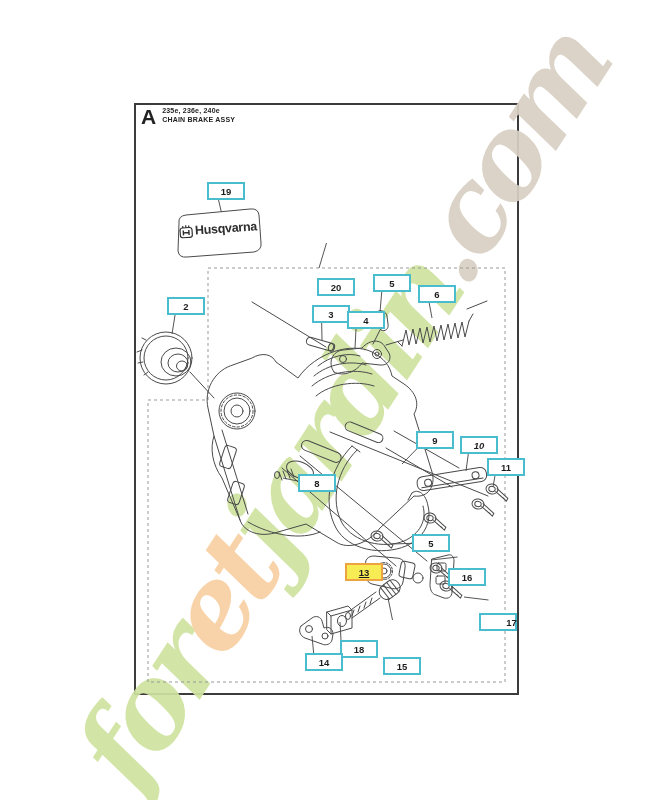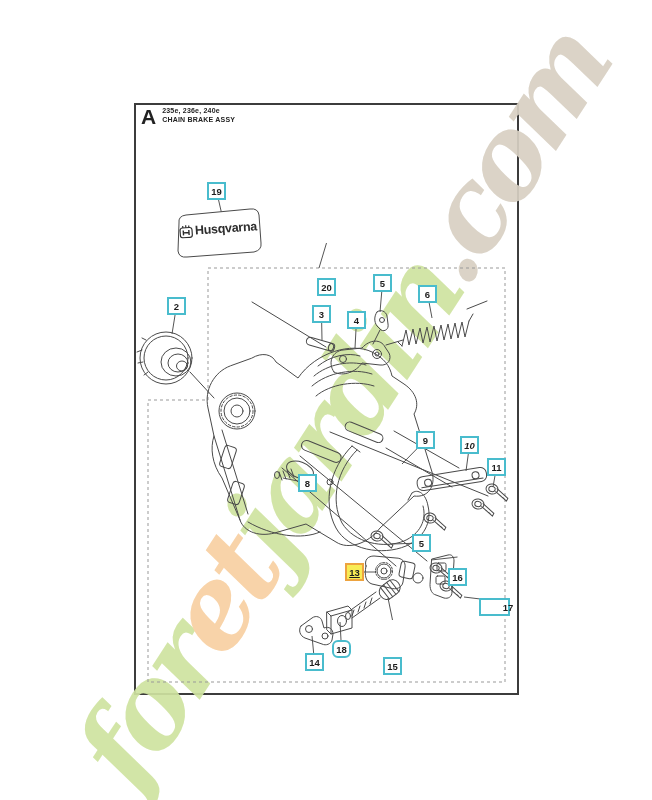--- a/index.html
+++ b/index.html
@@ -18,21 +18,21 @@
   .section-letter{font-size:21px;font-weight:bold;line-height:21px;}
   .header-lines{margin-left:6px;margin-top:1px;font-size:7px;font-weight:bold;line-height:8.5px;letter-spacing:.2px;}
   
   #art{position:absolute;left:0;top:0;z-index:2;}
   
   .badge{position:absolute;left:170px;top:206px;width:94px;height:54px;z-index:2;}
   .badge svg.badge-outline{position:absolute;left:0;top:0;}
   .badge-content{position:absolute;left:9px;top:16px;width:78px;display:flex;align-items:center;gap:2px;
      transform:rotate(-4deg);color:#2e2e2e;font-weight:bold;font-size:12.5px;letter-spacing:-.3px;}
   
-  .callout{position:absolute;width:19px;height:18px;box-sizing:border-box;z-index:4;
+  .callout{position:absolute;width:38px;height:18px;box-sizing:border-box;z-index:4;
     border:2px solid var(--callout-border,#49bccd);background:var(--callout-bg,#fff);
     color:#1d1d1d;font-size:9.5px;font-weight:bold;display:flex;align-items:center;justify-content:center;
     cursor:pointer;}
   .callout.highlighted{border-color:var(--highlight-border,#eda33f);background:var(--highlight-bg,#f8ec55);text-decoration:underline;}
 </style>
 </head>
 <body>
 
 <div class="page">
 
@@ -228,18 +228,18 @@
       <div class="callout" style="left: 373px; top: 274px;">5</div>
       <div class="callout" style="left: 418px; top: 285px;">6</div>
       <div class="callout" style="left: 298px; top: 474px;">8</div>
       <div class="callout" style="left: 416px; top: 431px;">9</div>
       <div class="callout" style="left: 460px; top: 436px; font-style: italic;">10</div>
       <div class="callout" style="left: 487px; top: 458px;">11</div>
       <div class="callout" style="left: 412px; top: 534px;">5</div>
       <div class="callout highlighted" style="left: 345px; top: 563px;">13</div>
       <div class="callout" style="left: 448px; top: 568px;">16</div>
       <div class="callout" style="left: 383px; top: 611px; margin-top: 46px;">15</div>
-      <div class="callout" style="left: 479px; top: 598px; padding-left: 27px;">17</div>
-      <div class="callout" style="left: 332px; top: 640px; border-radius: 6px;">18</div>
+      <div class="callout" style="left: 479px; top: 613px; padding-left: 27px;">17</div>
+      <div class="callout" style="left: 340px; top: 640px;">18</div>
       <div class="callout" style="left: 305px; top: 653px;">14</div>
     </div>
 
 </div>
 
 </body></html>

